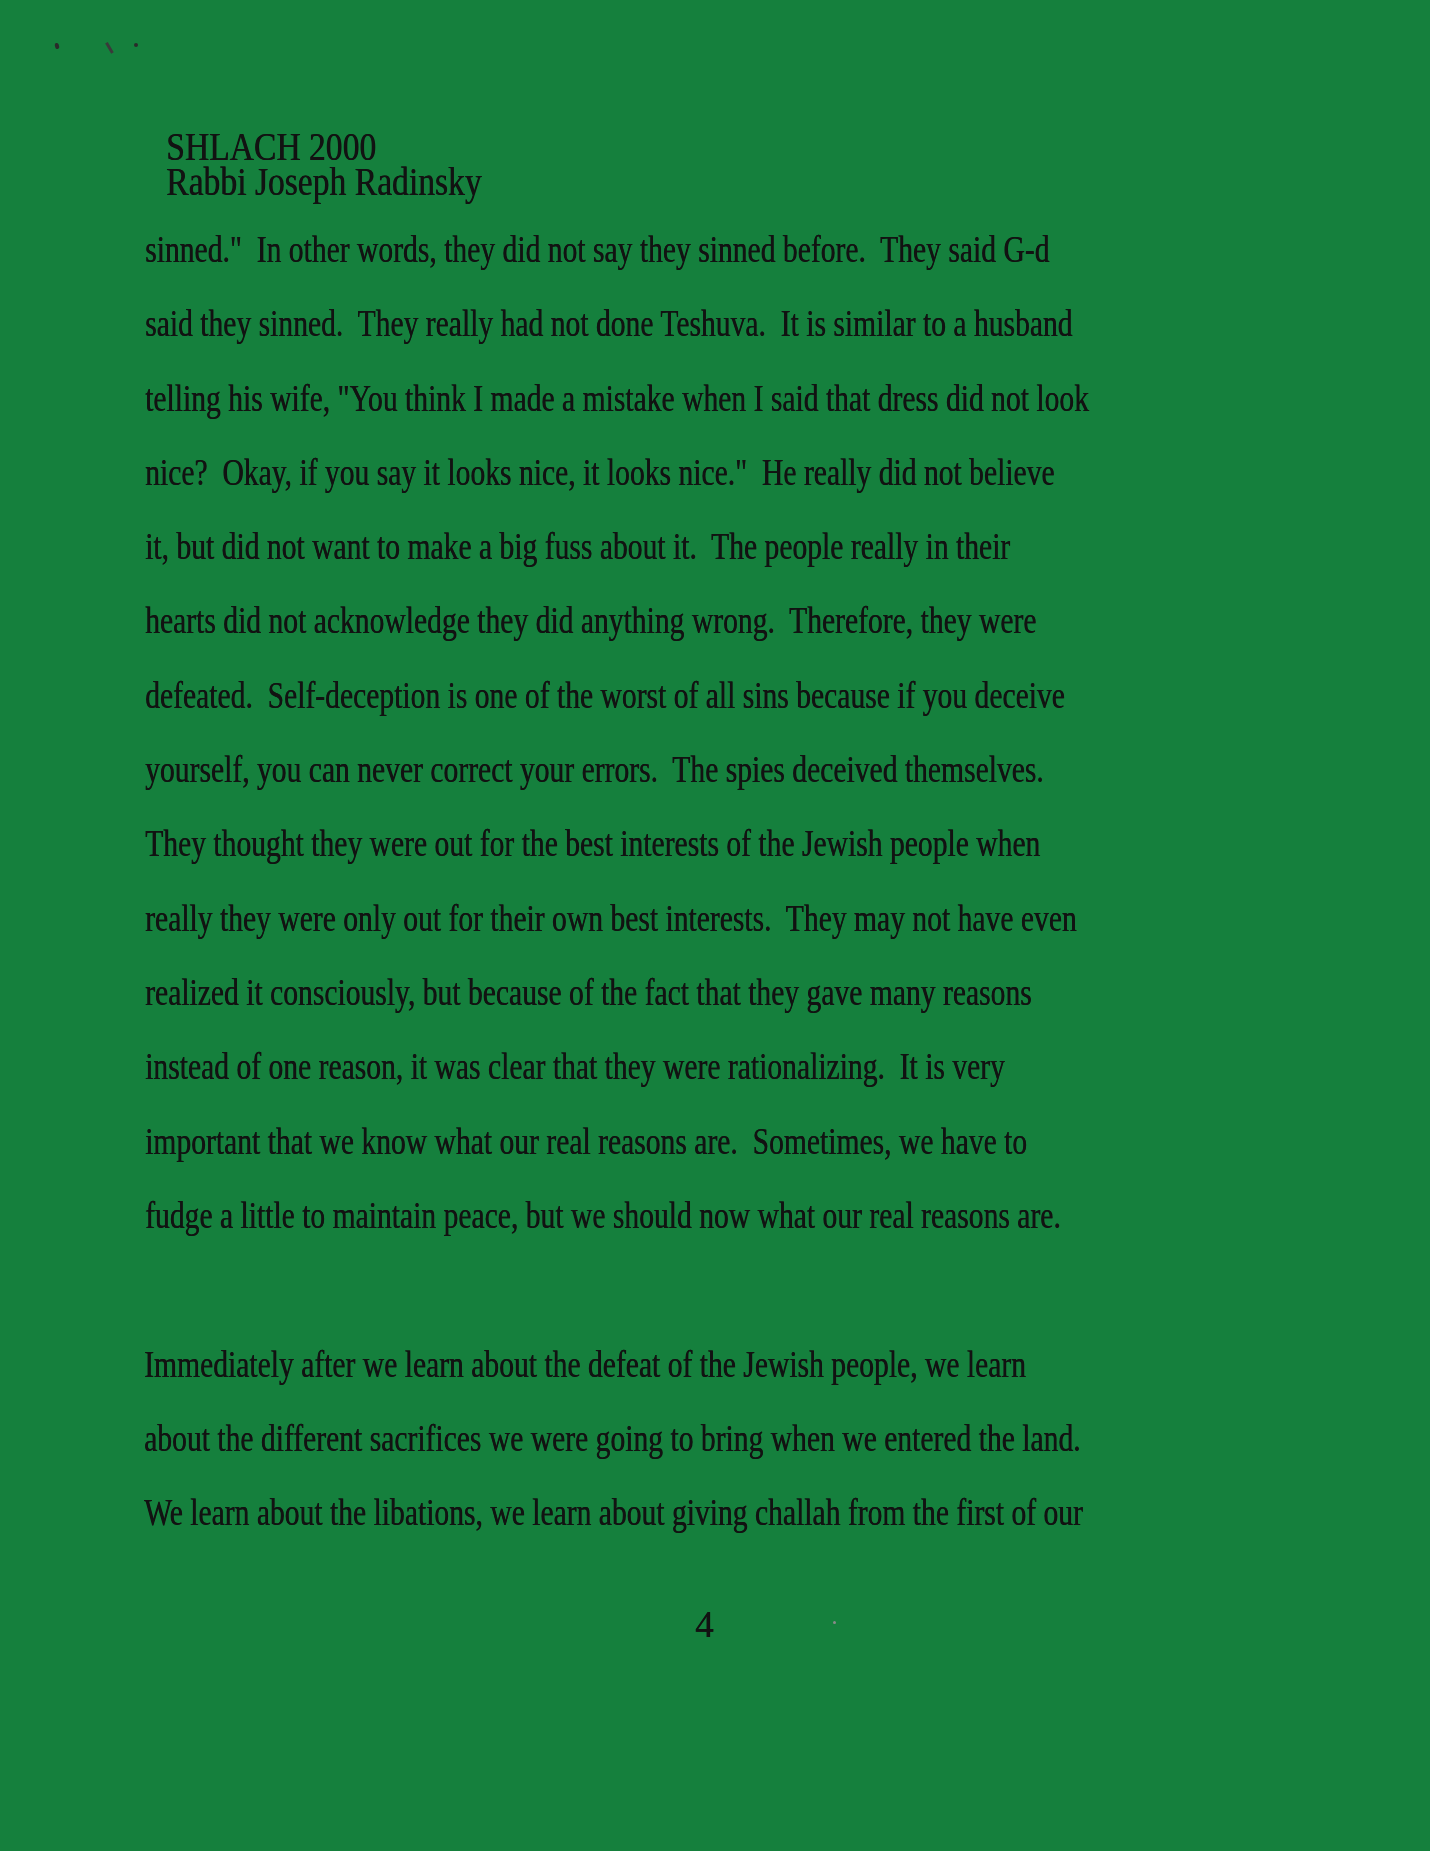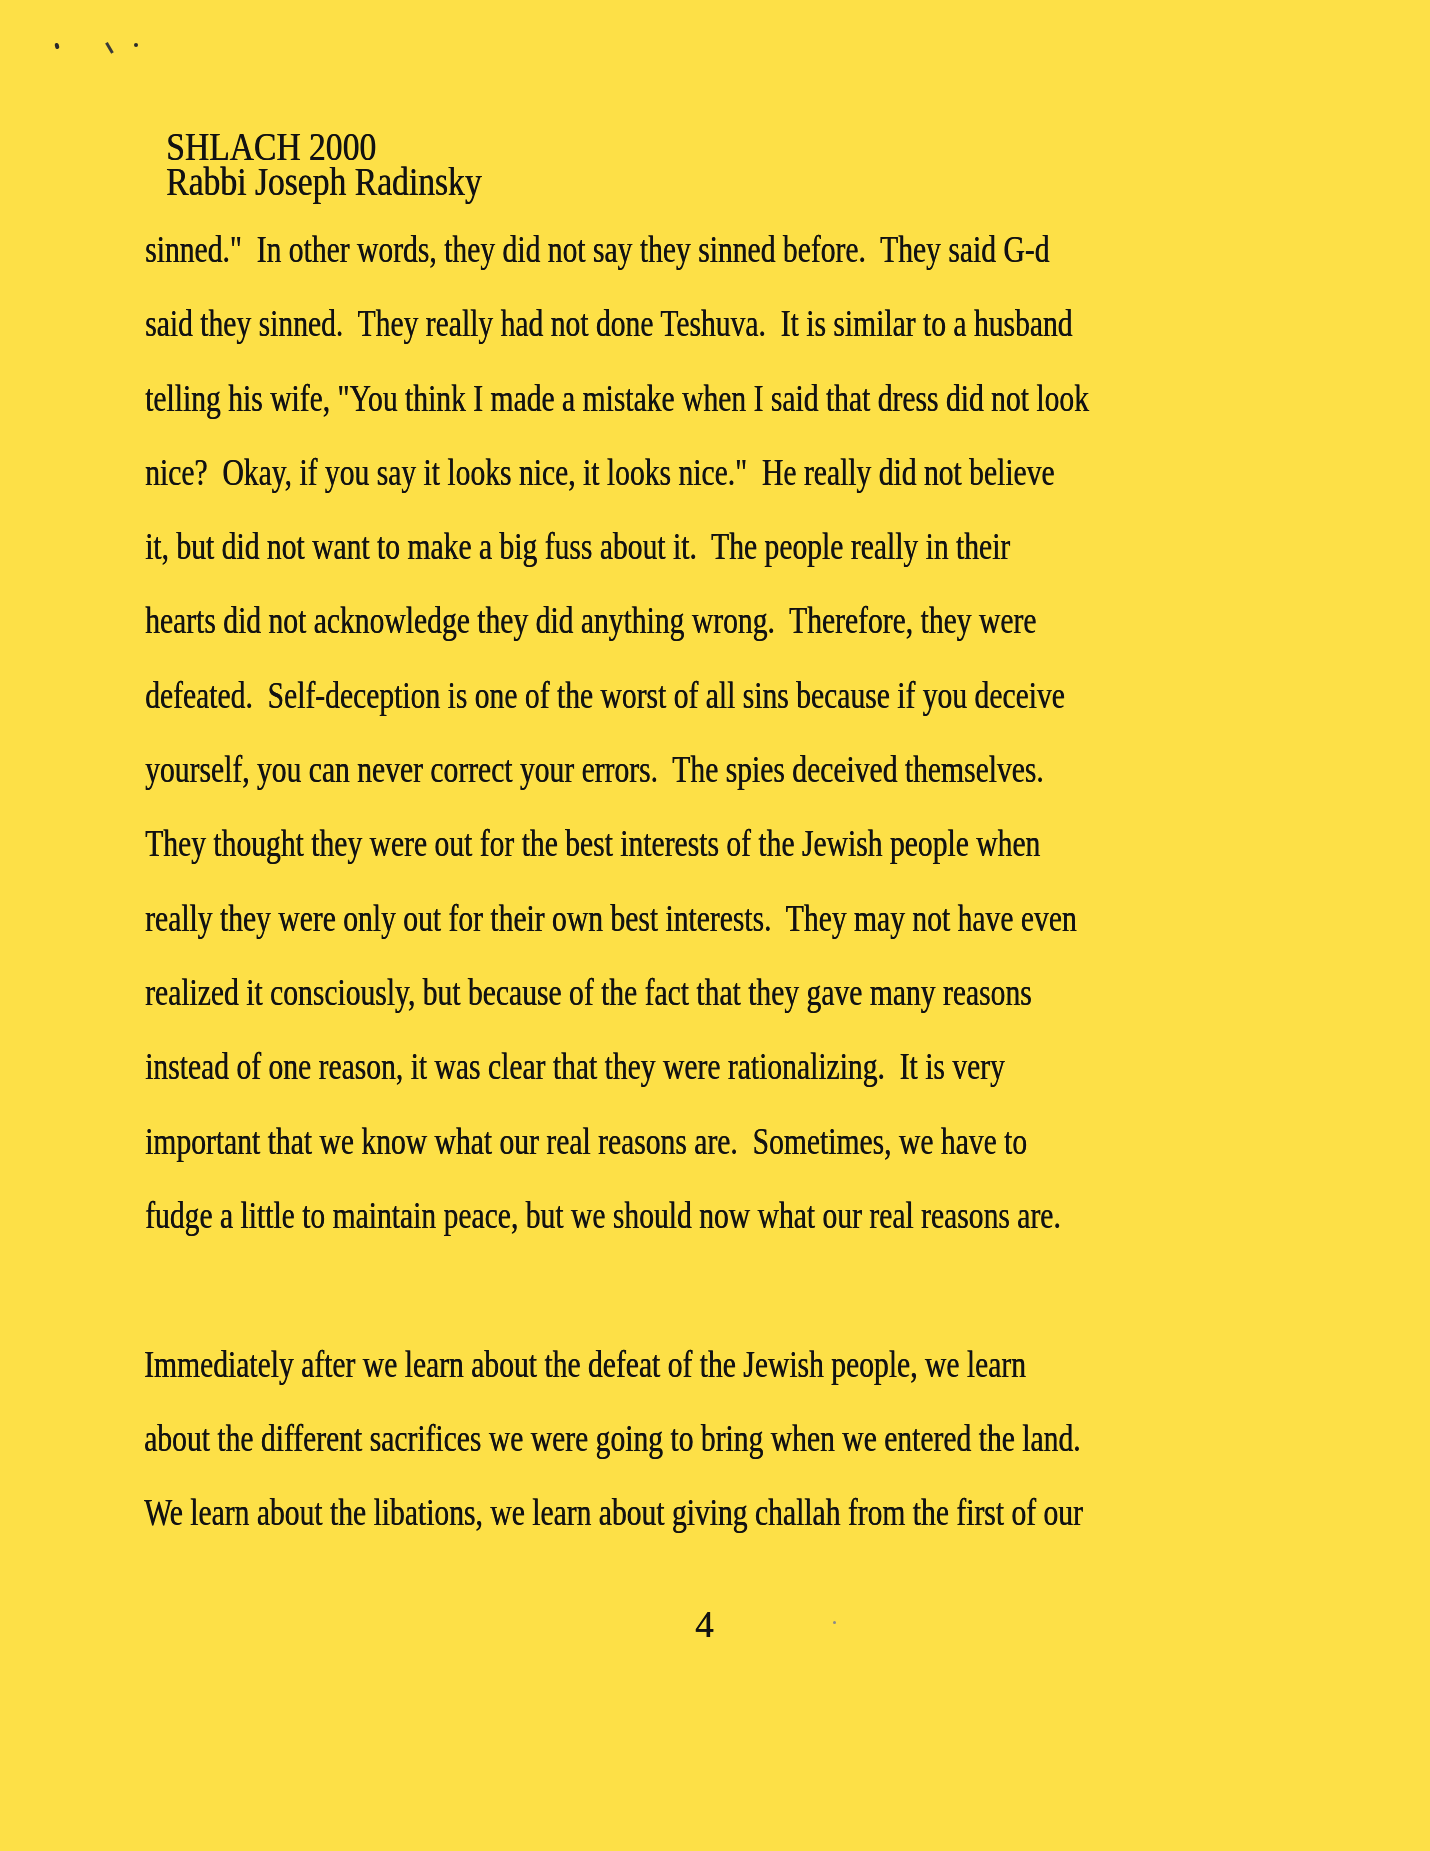--- a/index.html
+++ b/index.html
@@ -4,21 +4,21 @@
 <style>
   html, body {
     margin: 0;
     padding: 0;
     background: #ffffff;
   }
   .page {
     position: relative;
     width: 1430px;
     height: 1851px;
-    background: #fde047;
+    background: #15803d;
     overflow: hidden;
     font-family: "Liberation Serif", "DejaVu Serif", serif;
     color: #121212;
   }
   .doc-text {
     position: absolute;
     white-space: pre;
     font-size: 37px;
     line-height: 1.15;
     transform: scaleX(0.80);

